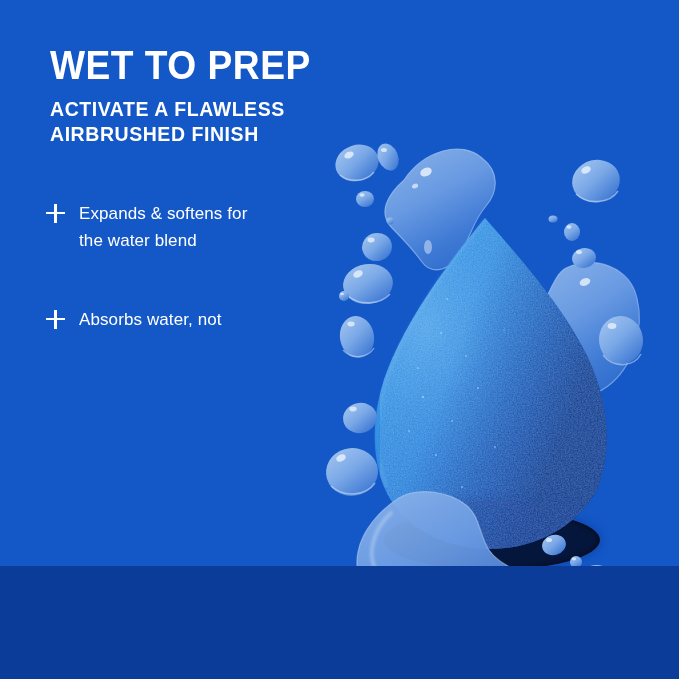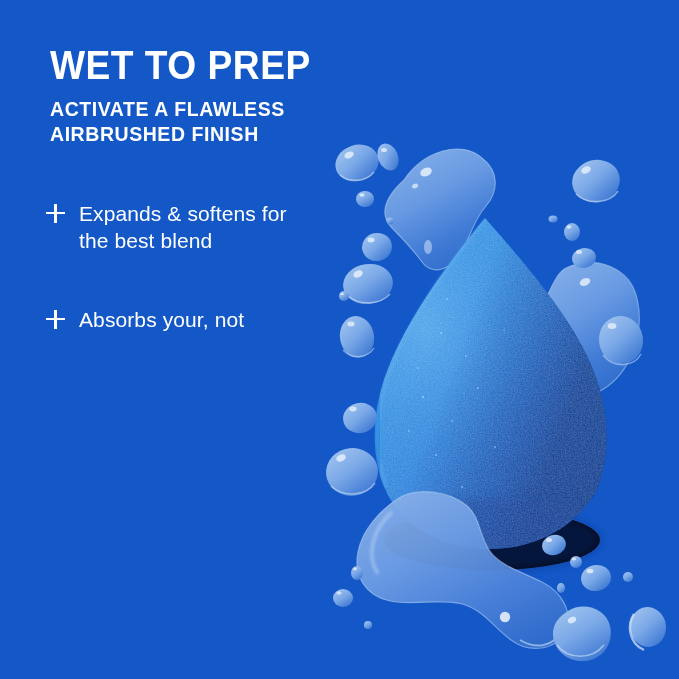--- a/index.html
+++ b/index.html
@@ -76,21 +76,21 @@
     width: 305px;
     margin: 0;
     padding: 0;
     list-style: none;
   }
   .benefit {
     position: relative;
     padding-left: 33px;
     margin-bottom: 52px;
     color: #ffffff;
-    font-size: 21px;
+    font-size: 17px;
     line-height: 27px;
     font-weight: 400;
     letter-spacing: 0.1px;
   }
   .benefit:last-child { margin-bottom: 0; }
   .benefit .plus-icon {
     position: absolute;
     left: 0;
     top: 2px;
     width: 19px;
@@ -109,21 +109,21 @@
   }
   .benefit .plus-icon::after {
     left: 8.2px; top: 1.5px;
     width: 2.6px; height: 19px;
   }
   .benefit .benefit-text { display: block; }
 </style>
 </head>
 <body>
 
-<div id="stage" style="width: 679px; height: 679px; background: rgb(20, 88, 200);">
+<div id="stage" style="width: 679px; height: 566px; background: rgb(20, 88, 200);">
 
   <svg id="artwork" viewBox="0 0 679 679" aria-hidden="true">
     <defs>
 
       <linearGradient id="spongeGrad" x1="0.12" y1="0.1" x2="0.95" y2="0.92">
         <stop offset="0%" stop-color="#3494e6"></stop>
         <stop offset="22%" stop-color="#2a8ae0"></stop>
         <stop offset="48%" stop-color="#2279d8"></stop>
         <stop offset="72%" stop-color="#1a62c8"></stop>
         <stop offset="88%" stop-color="#1249ae"></stop>
@@ -418,27 +418,27 @@
     <h2 class="subhead">
       <span>ACTIVATE A FLAWLESS</span>
       <span>AIRBRUSHED FINISH</span>
     </h2>
 
     <ul class="benefits">
 
       <li class="benefit">
         <span class="plus-icon"></span>
         <span class="benefit-text">Expands &amp; softens for</span>
-        <span class="benefit-text">the best blend</span>
+        <span class="benefit-text">the water blend</span>
       </li>
 
       <li class="benefit">
         <span class="plus-icon"></span>
       </li>
 
       <li class="benefit">
         <span class="plus-icon"></span>
-        <span class="benefit-text">Absorbs your, not</span>
+        <span class="benefit-text">Absorbs water, not</span>
       </li>
 
     </ul>
   </div>
 </div>
 
 </body></html>

